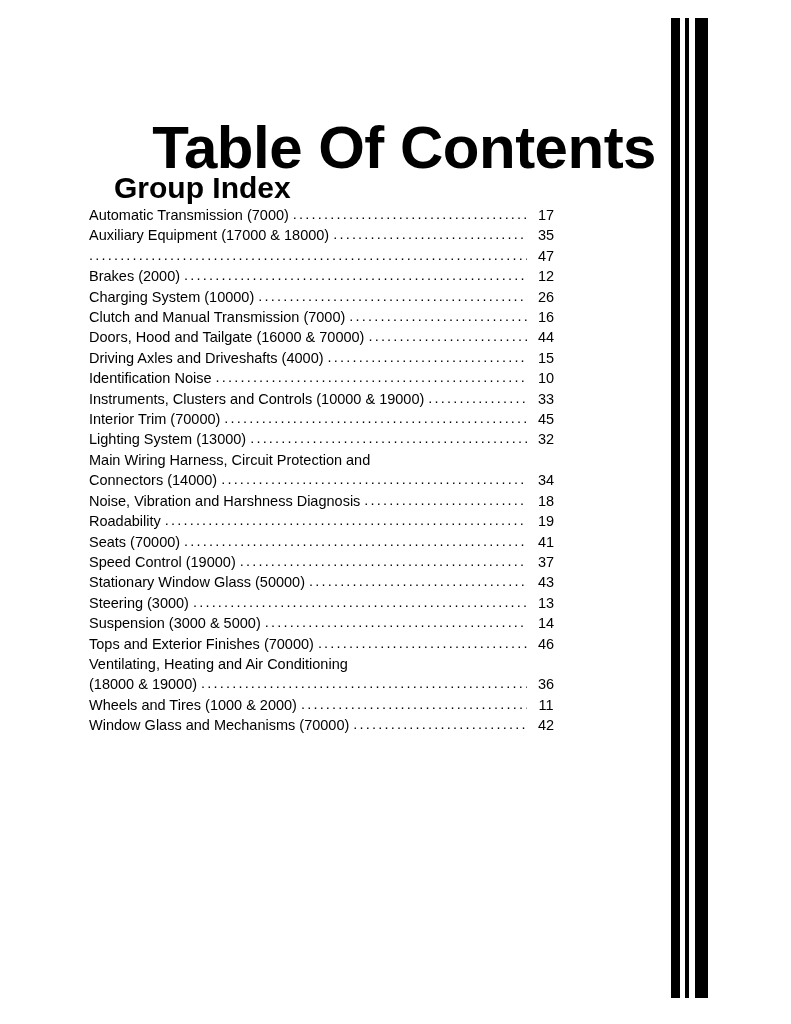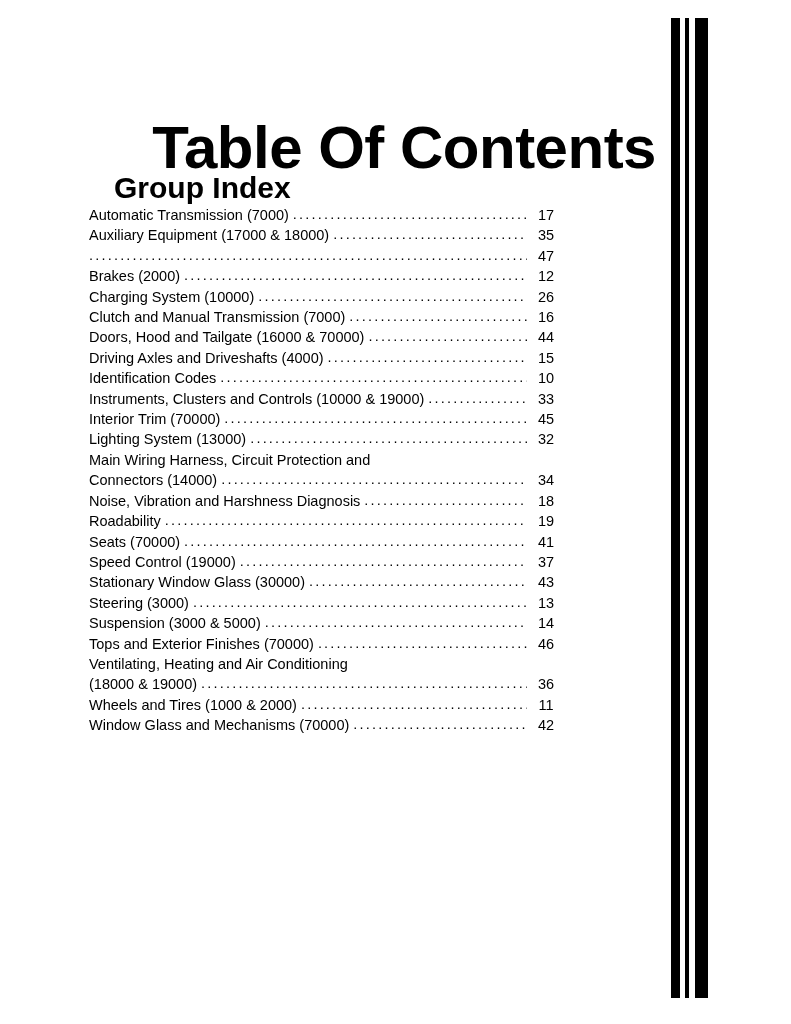--- a/index.html
+++ b/index.html
@@ -144,21 +144,21 @@
         <span class="label">Doors, Hood and Tailgate (16000 &amp; 70000)</span>
         <span class="leader">......................................................................................................................</span>
         <span class="page-no">44</span>
       </div>
       <div class="toc-entry">
         <span class="label">Driving Axles and Driveshafts (4000)</span>
         <span class="leader">......................................................................................................................</span>
         <span class="page-no">15</span>
       </div>
       <div class="toc-entry">
-        <span class="label">Identification Codes</span>
+        <span class="label">Identification Noise</span>
         <span class="leader">......................................................................................................................</span>
         <span class="page-no">10</span>
       </div>
       <div class="toc-entry">
         <span class="label">Instruments, Clusters and Controls (10000 &amp; 19000)</span>
         <span class="leader">......................................................................................................................</span>
         <span class="page-no">33</span>
       </div>
       <div class="toc-entry">
         <span class="label">Interior Trim (70000)</span>
@@ -192,21 +192,21 @@
         <span class="label">Seats (70000)</span>
         <span class="leader">......................................................................................................................</span>
         <span class="page-no">41</span>
       </div>
       <div class="toc-entry">
         <span class="label">Speed Control (19000)</span>
         <span class="leader">......................................................................................................................</span>
         <span class="page-no">37</span>
       </div>
       <div class="toc-entry">
-        <span class="label">Stationary Window Glass (30000)</span>
+        <span class="label">Stationary Window Glass (50000)</span>
         <span class="leader">......................................................................................................................</span>
         <span class="page-no">43</span>
       </div>
       <div class="toc-entry">
         <span class="label">Steering (3000)</span>
         <span class="leader">......................................................................................................................</span>
         <span class="page-no">13</span>
       </div>
       <div class="toc-entry">
         <span class="label">Suspension (3000 &amp; 5000)</span>

